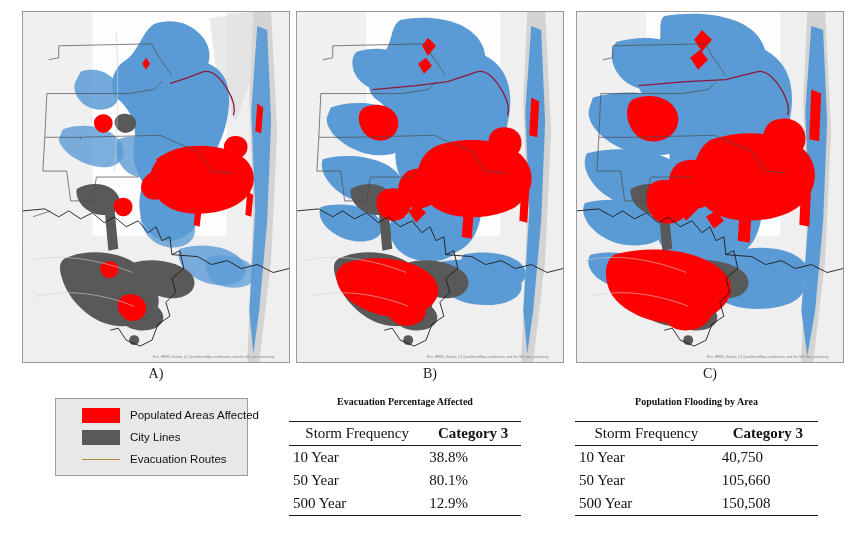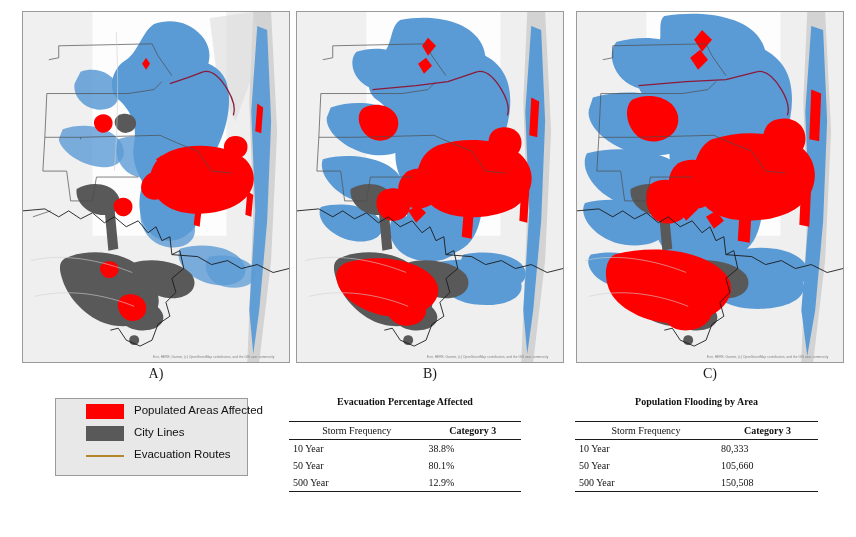--- a/index.html
+++ b/index.html
@@ -76,23 +76,23 @@
     left: 55px;
     top: 398px;
     width: 193px;
     background: #e8e8e8;
     border: 1px solid #9b9b9b;
     padding: 5px 0 5px 0;
     box-sizing: border-box;
   }
   .legend-row {
     display: flex;
+    align-items: center;
     height: 22px;
-    padding-left: 9px;
-    margin-left: 21px;
+    padding-left: 26px;
   }
   .swatch {
     width: 38px;
     height: 15px;
     flex: 0 0 38px;
     margin-right: 10px;
   }
   .swatch.line-swatch {
     height: 15px;
     position: relative;
@@ -124,21 +124,21 @@
 
   .data-table caption {
     font-weight: bold;
     font-size: 10px;
     padding-bottom: 14px;
     border-bottom: 1.4px solid #1a1a1a;
     caption-side: top;
   }
   .data-table th,
   .data-table td {
-    font-size: 10px;
+    font-size: 15px;
     padding: 3px 4px;
   }
   .data-table thead th {
     border-bottom: 1.1px solid #1a1a1a;
     padding-top: 3px;
     padding-bottom: 3px;
   }
   .data-table thead th.col-left {
     font-weight: normal;
   }
@@ -467,21 +467,21 @@
   <caption>Population Flooding by Area</caption>
   <thead>
     <tr>
       <th class="col-left">Storm Frequency</th>
       <th class="col-right">Category 3</th>
     </tr>
   </thead>
   <tbody>
     <tr>
       <td class="row-head">10 Year</td>
-      <td class="row-val">80,333</td>
+      <td class="row-val">40,750</td>
     </tr>
     <tr>
       <td class="row-head">50 Year</td>
       <td class="row-val">105,660</td>
     </tr>
     <tr>
       <td class="row-head">500 Year</td>
       <td class="row-val">150,508</td>
     </tr>
   </tbody>

